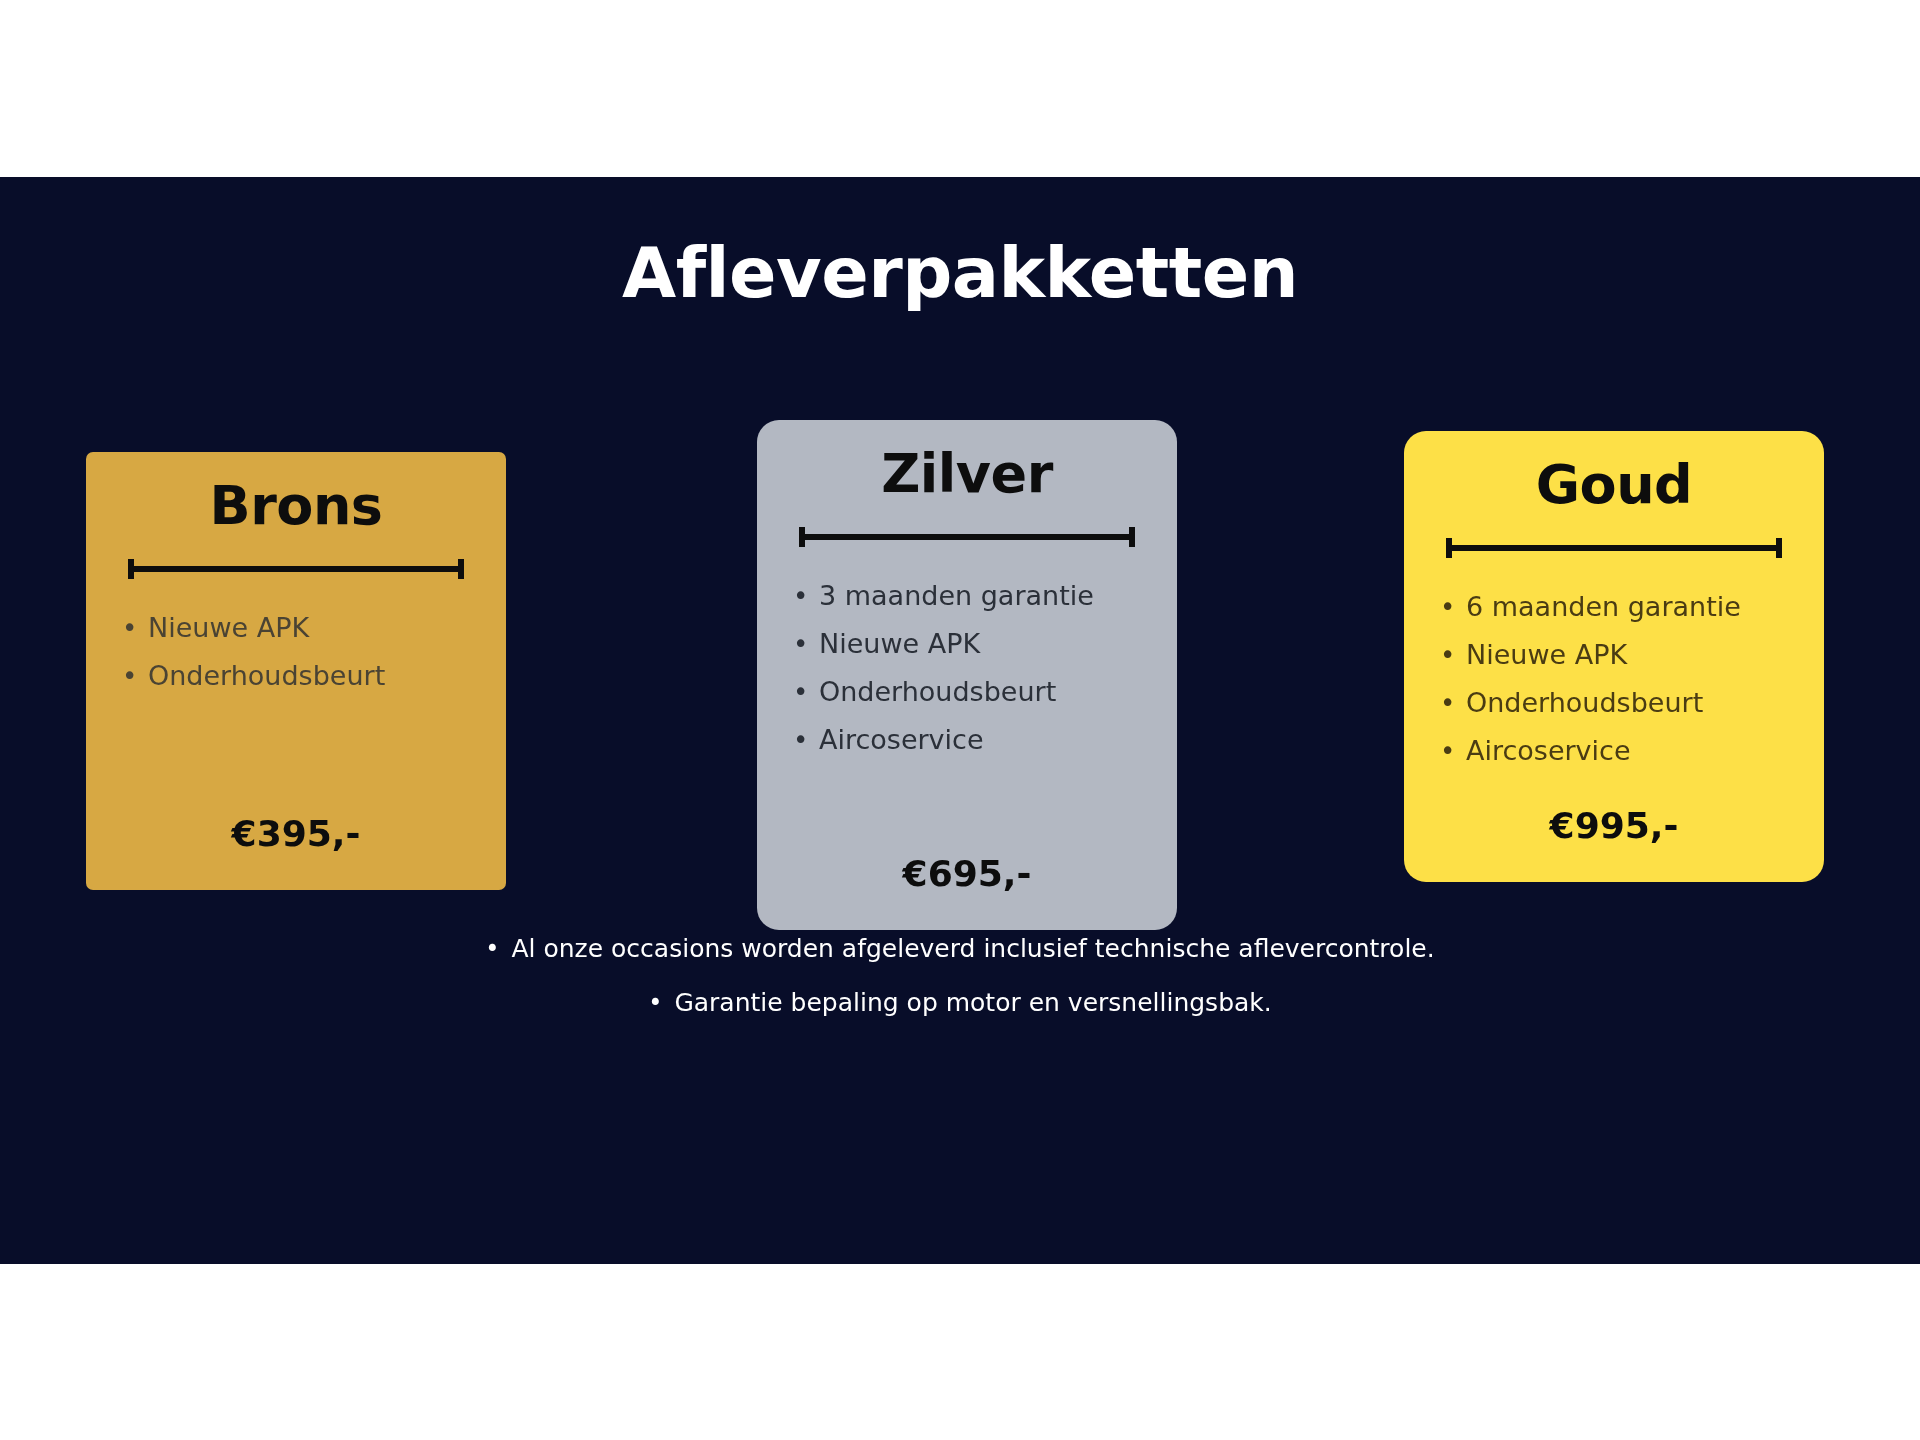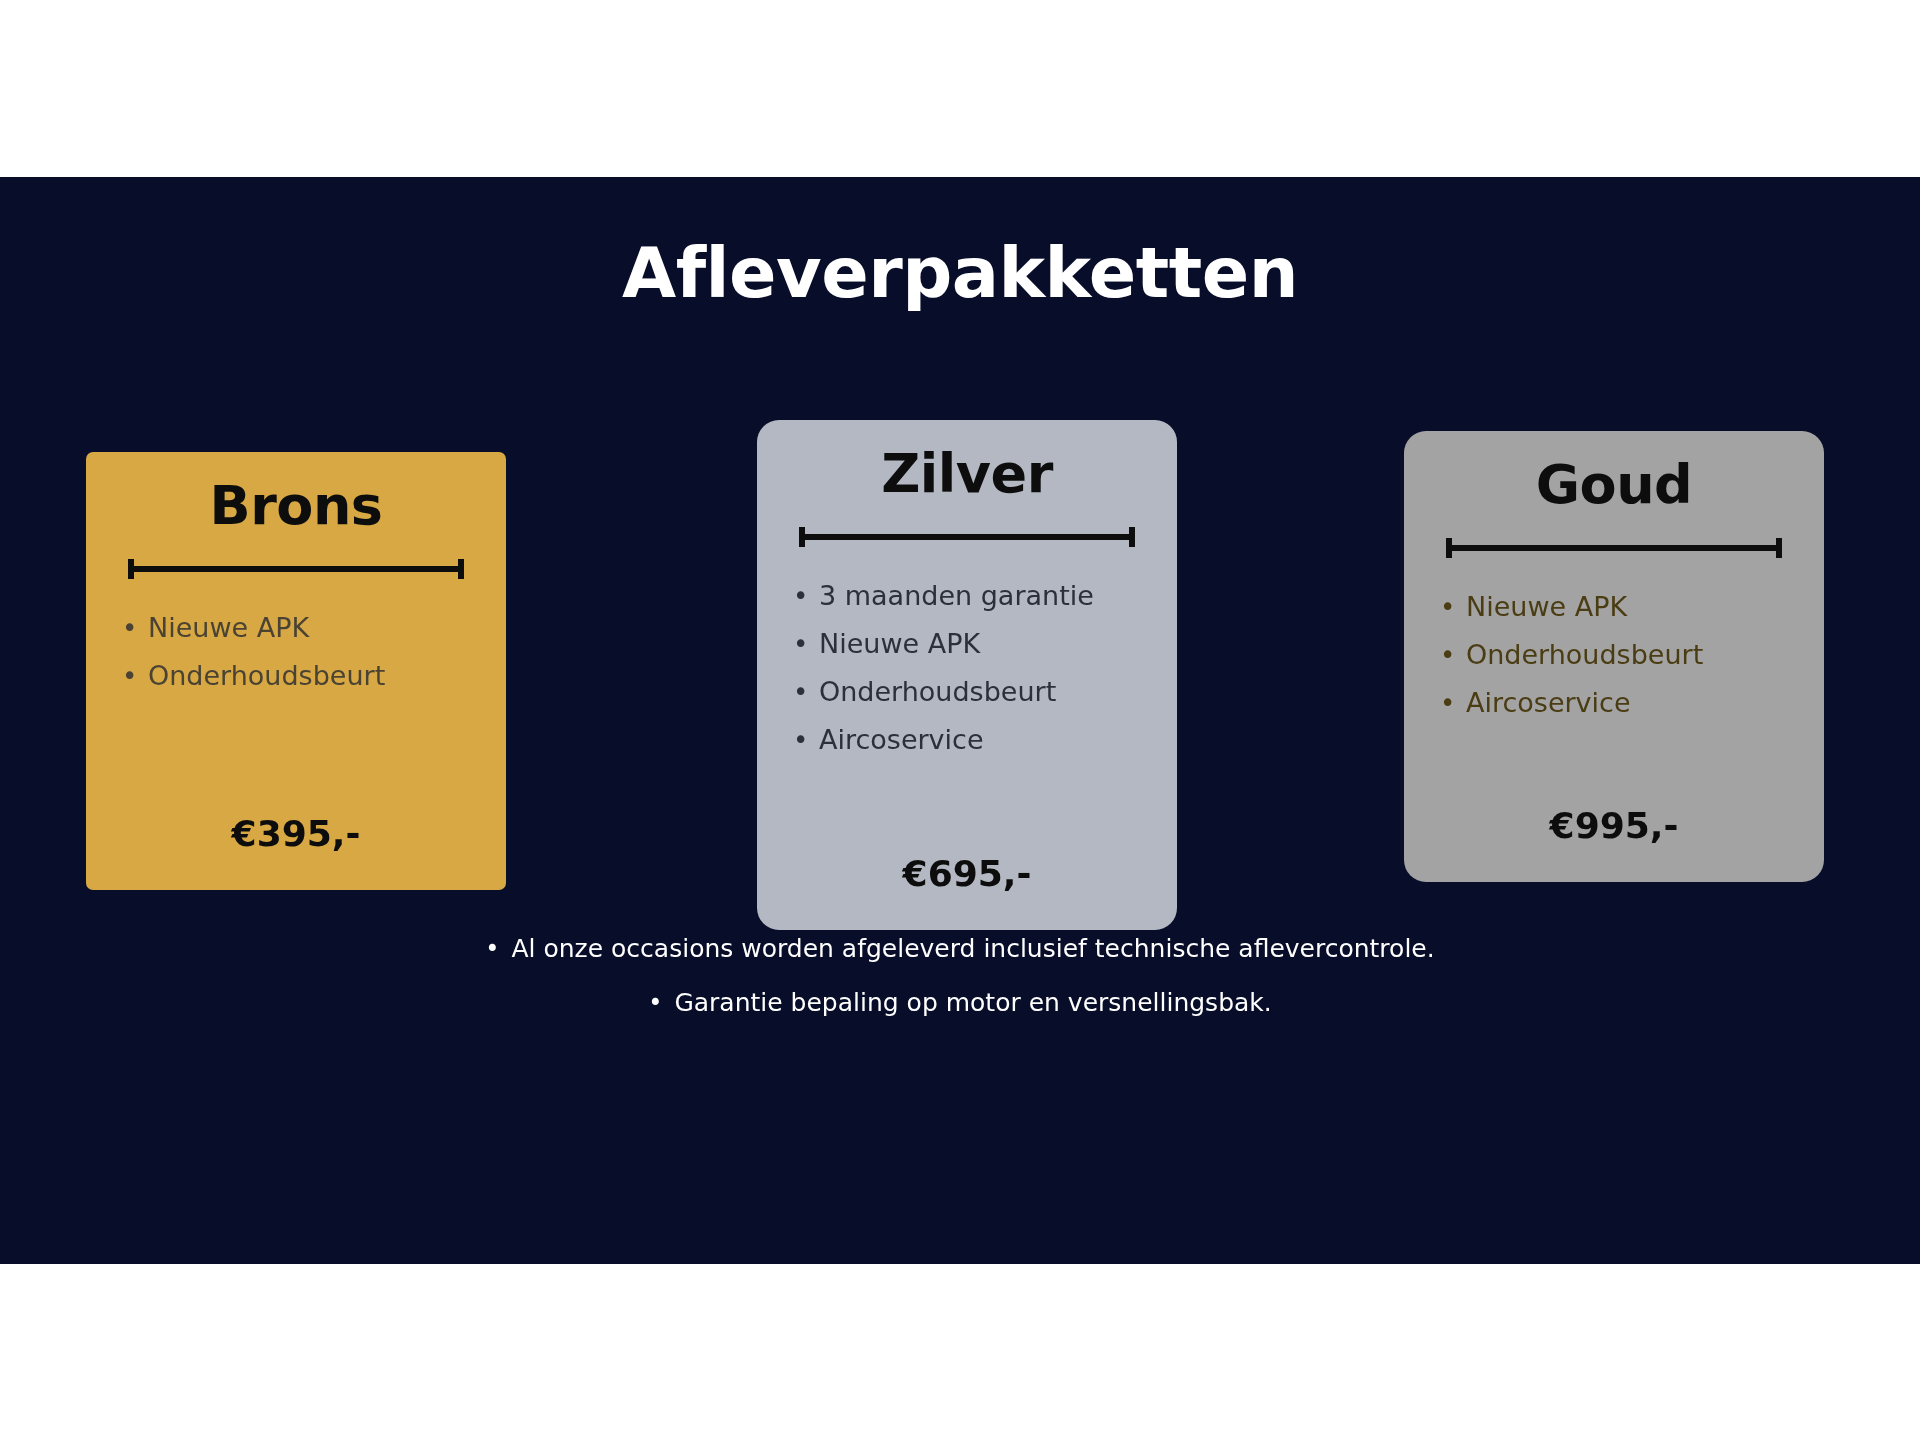--- a/index.html
+++ b/index.html
@@ -54,21 +54,21 @@
   }
   .card.silver {
     left: 757px;
     top: 0px;
     background: #b3b8c2;
     height: 510px;
   }
   .card.gold {
     left: 1404px;
     top: 11px;
-    background: #a3a3a3;
+    background: #fde047;
     height: 451px;
   }
   .card-title {
     position: absolute;
     top: 22px;
     left: 0;
     width: 100%;
     text-align: center;
     font-size: 54px;
     font-weight: bold;
@@ -195,20 +195,21 @@
     </div>
 
     <div class="card gold">
       <div class="card-title">Goud</div>
       <div class="rule">
         <div class="cap left"></div>
         <div class="bar"></div>
         <div class="cap right"></div>
       </div>
       <ul class="features">
+        <li>6 maanden garantie</li>
         <li>Nieuwe APK</li>
         <li>Onderhoudsbeurt</li>
         <li>Aircoservice</li>
       </ul>
       <div class="price">€995,-</div>
     </div>
 
   </div>
 
   <div class="notes">

